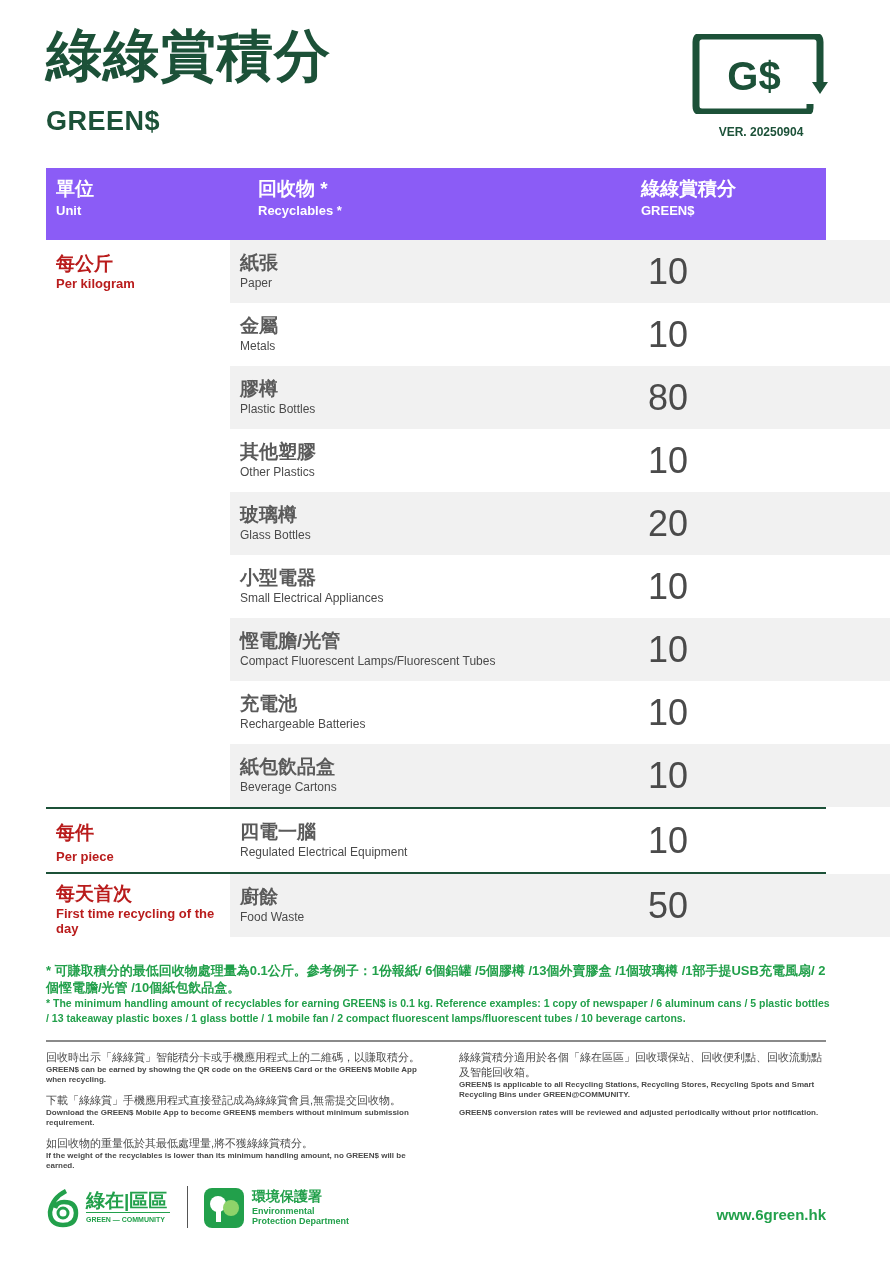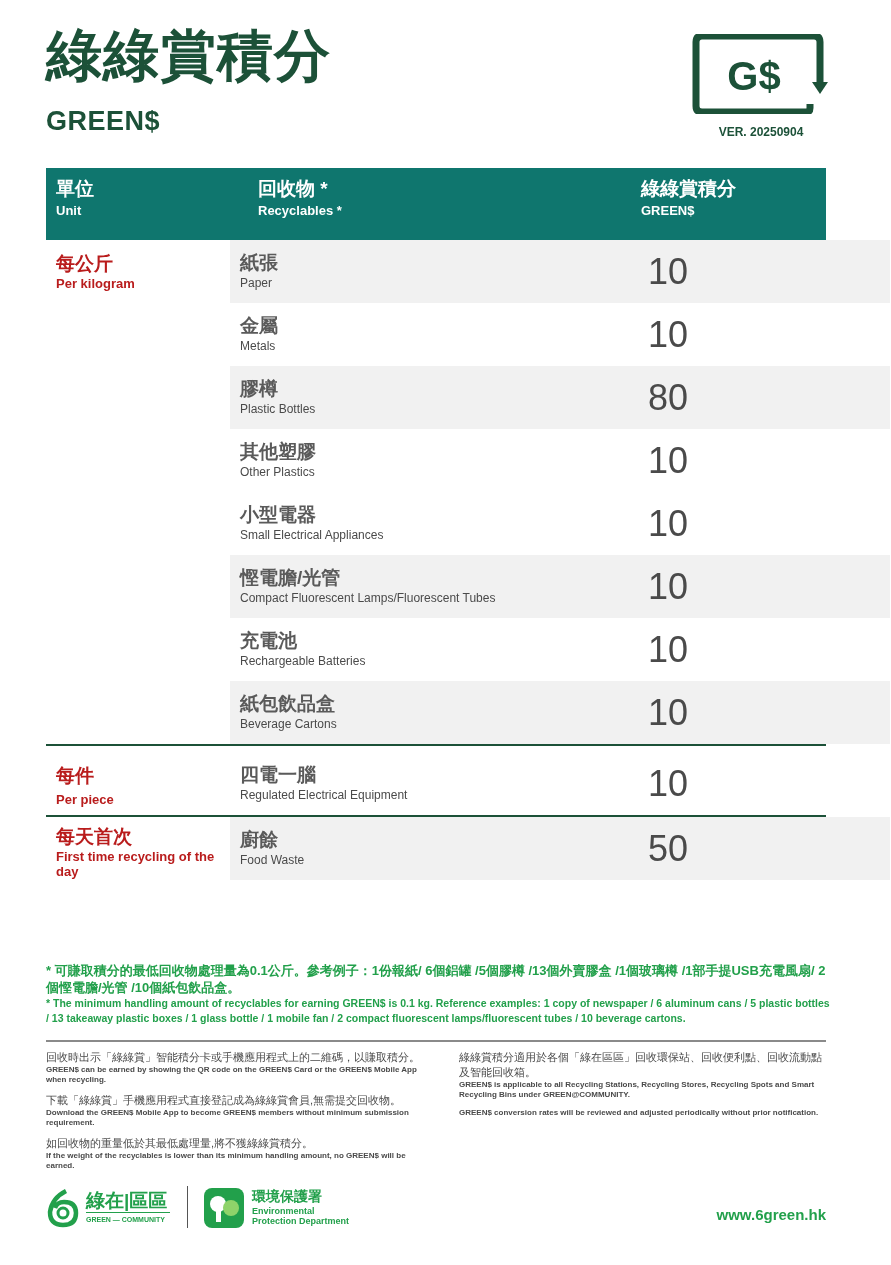--- a/index.html
+++ b/index.html
@@ -5,21 +5,21 @@
   * { box-sizing: border-box; margin: 0; padding: 0; }
   html, body { width: 891px; height: 1265px; background: #ffffff; overflow: hidden; }
   body { font-family: "Liberation Sans", "DejaVu Sans", sans-serif; position: relative; color: #4a4a4a; }
 
   .title-zh { position: absolute; left: 46px; top: 28px; font-size: 56px; font-weight: 700; color: #1c5138; letter-spacing: 1px; line-height: 1; }
   .title-en { position: absolute; left: 46px; top: 106px; font-size: 27px; font-weight: 700; color: #1c5138; letter-spacing: 0.5px; }
 
   .logo { position: absolute; left: 692px; top: 34px; width: 136px; height: 80px; }
   .version { position: absolute; left: 716px; top: 125px; width: 90px; text-align: center; font-size: 12px; font-weight: 700; color: #1c5138; }
 
-  .table-head { position: absolute; left: 46px; top: 168px; width: 780px; height: 72px; background: #0f766e; color: #fff; }
+  .table-head { position: absolute; left: 46px; top: 168px; width: 780px; height: 72px; background: #8b5cf6; color: #fff; }
   .th { position: absolute; top: 8px; }
   .th .zh { font-size: 19px; font-weight: 700; line-height: 26px; }
   .th .en { font-size: 13px; font-weight: 700; line-height: 18px; }
 
   .rows { position: absolute; left: 46px; top: 240px; width: 780px; }
   .row { position: relative; height: 63px; }
   .row .cell-item { position: absolute; left: 184px; top: 0; width: 660px; height: 100%; }
   .row.shade .cell-item { background: #f1f1f1; }
   .item-zh { position: absolute; left: 10px; top: 12px; font-size: 19px; font-weight: 700; color: #5a5a5a; line-height: 22px; }
   .item-en { position: absolute; left: 10px; top: 36px; font-size: 12px; font-weight: 400; color: #4a4a4a; }
@@ -99,20 +99,27 @@
       <div class="pts">80</div>
     </div>
   </div>
   <div class="row">
     <div class="cell-item">
       <div class="item-zh">其他塑膠</div>
       <div class="item-en">Other Plastics</div>
       <div class="pts">10</div>
     </div>
   </div>
+  <div class="row shade">
+    <div class="cell-item">
+      <div class="item-zh">玻璃樽</div>
+      <div class="item-en">Glass Bottles</div>
+      <div class="pts">20</div>
+    </div>
+  </div>
   <div class="row">
     <div class="cell-item">
       <div class="item-zh">小型電器</div>
       <div class="item-en">Small Electrical Appliances</div>
       <div class="pts">10</div>
     </div>
   </div>
   <div class="row shade">
     <div class="cell-item">
       <div class="item-zh">慳電膽/光管</div>
@@ -129,21 +136,21 @@
   </div>
   <div class="row shade">
     <div class="cell-item">
       <div class="item-zh">紙包飲品盒</div>
       <div class="item-en">Beverage Cartons</div>
       <div class="pts">10</div>
     </div>
     <div class="sep" style="bottom:-2px;"></div>
   </div>
 
-  <div class="row" style="margin-top:8px;">
+  <div class="row" style="margin-top:2px;">
     <div class="unit">
       <div class="zh">每件</div>
       <div class="en" style="margin-top:4px;">Per piece</div>
     </div>
     <div class="cell-item">
       <div class="item-zh">四電一腦</div>
       <div class="item-en">Regulated Electrical Equipment</div>
       <div class="pts">10</div>
     </div>
     <div class="sep" style="bottom:-2px;"></div>

